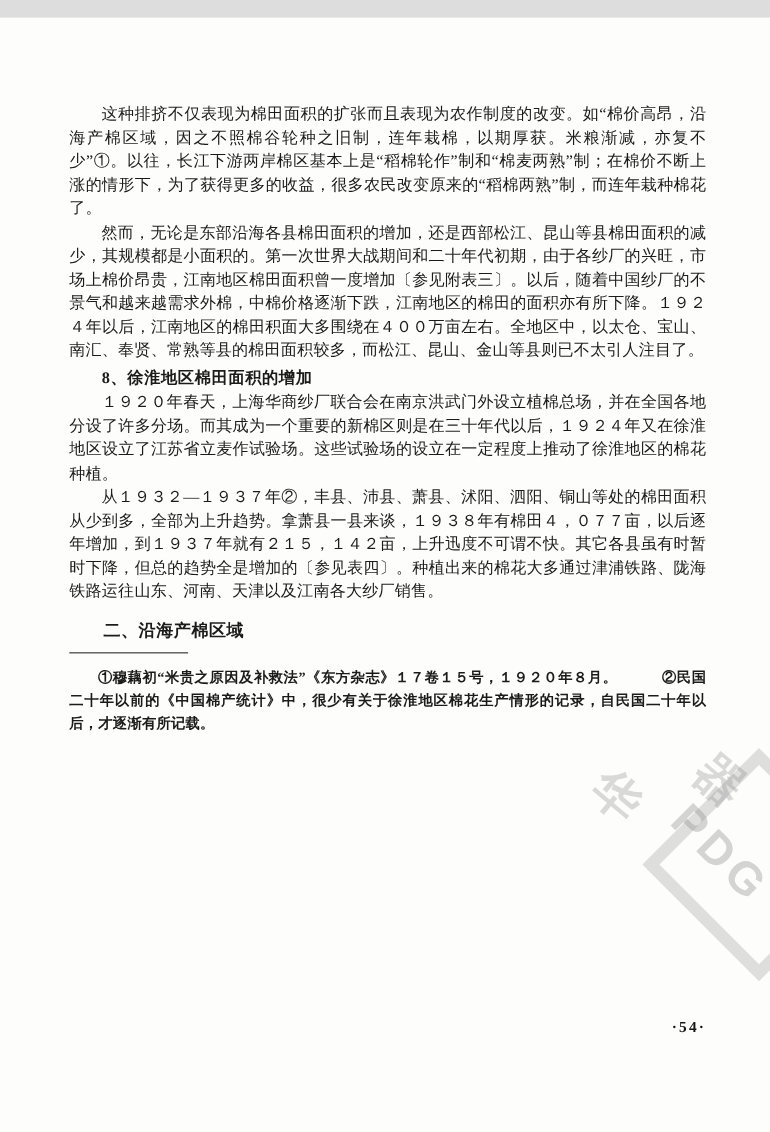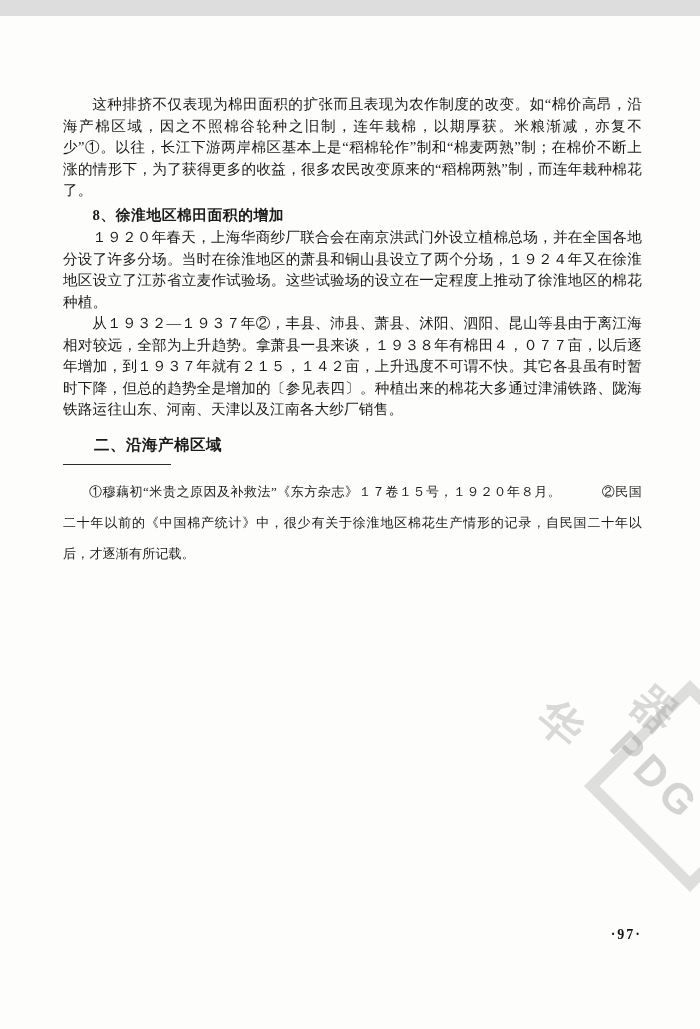--- a/index.html
+++ b/index.html
@@ -46,24 +46,25 @@
   }
   .fn-rule {
     margin-top: 9px;
     width: 108px;
     height: 0;
     border-top: 1.5px solid #2b2b2b;
   }
   .footnote {
     margin: 11px 0 0 0;
     font-size: 13px;
-    line-height: 31px;
+    line-height: 21px;
     text-align: justify;
     text-indent: 2em;
     letter-spacing: 0.2px;
+    font-weight: bold;
   }
   .page-number {
     position: absolute;
     right: 58px;
     bottom: 102px;
     font-size: 14px;
     font-weight: 700;
     letter-spacing: 2px;
     color: #161616;
   }
@@ -107,35 +108,36 @@
   .wm-glyph.g1 { left: 118px; top: 28px; }
   .wm-glyph.g2 { left: 212px; top: 14px; }
 </style>
 </head>
 <body>
 
 <div class="page">
 
   <main class="text-block">
     <p class="para">这种排挤不仅表现为棉田面积的扩张而且表现为农作制度的改变。如“棉价高昂，沿海产棉区域，因之不照棉谷轮种之旧制，连年栽棉，以期厚获。米粮渐减，亦复不少”①。以往，长江下游两岸棉区基本上是“稻棉轮作”制和“棉麦两熟”制；在棉价不断上涨的情形下，为了获得更多的收益，很多农民改变原来的“稻棉两熟”制，而连年栽种棉花了。</p>
+    <p class="para">然而，无论是东部沿海各县棉田面积的增加，还是西部松江、昆山等县棉田面积的减少，其规模都是小面积的。第一次世界大战期间和二十年代初期，由于各纱厂的兴旺，市场上棉价昂贵，江南地区棉田面积曾一度增加〔参见附表三〕。以后，随着中国纱厂的不景气和越来越需求外棉，中棉价格逐渐下跌，江南地区的棉田的面积亦有所下降。１９２４年以后，江南地区的棉田积面大多围绕在４００万亩左右。全地区中，以太仓、宝山、南汇、奉贤、常熟等县的棉田面积较多，而松江、昆山、金山等县则已不太引人注目了。</p>
 
     <h3 class="subhead">8、徐淮地区棉田面积的增加</h3>
 
-    <p class="para">１９２０年春天，上海华商纱厂联合会在南京洪武门外设立植棉总场，并在全国各地分设了许多分场。当时在徐淮地区的萧县和铜山县设立了两个分场，１９２４年又在徐淮地区设立了江苏省立麦作试验场。这些试验场的设立在一定程度上推动了徐淮地区的棉花种植。</p>
-    <p class="para">从１９３２—１９３７年②，丰县、沛县、萧县、沭阳、泗阳、昆山等县由于离江海相对较远，全部为上升趋势。拿萧县一县来谈，１９３８年有棉田４，０７７亩，以后逐年增加，到１９３７年就有２１５，１４２亩，上升迅度不可谓不快。其它各县虽有时暂时下降，但总的趋势全是增加的〔参见表四〕。种植出来的棉花大多通过津浦铁路、陇海铁路运往山东、河南、天津以及江南各大纱厂销售。</p>
+    <p class="para">１９２０年春天，上海华商纱厂联合会在南京洪武门外设立植棉总场，并在全国各地分设了许多分场。而其成为一个重要的新棉区则是在三十年代以后，１９２４年又在徐淮地区设立了江苏省立麦作试验场。这些试验场的设立在一定程度上推动了徐淮地区的棉花种植。</p>
+    <p class="para">从１９３２—１９３７年②，丰县、沛县、萧县、沭阳、泗阳、铜山等处的棉田面积从少到多，全部为上升趋势。拿萧县一县来谈，１９３８年有棉田４，０７７亩，以后逐年增加，到１９３７年就有２１５，１４２亩，上升迅度不可谓不快。其它各县虽有时暂时下降，但总的趋势全是增加的〔参见表四〕。种植出来的棉花大多通过津浦铁路、陇海铁路运往山东、河南、天津以及江南各大纱厂销售。</p>
 
     <h2 class="head">二、沿海产棉区域</h2>
 
 
     <div class="fn-rule"></div>
     <p class="footnote">①穆藕初“米贵之原因及补救法”《东方杂志》１７卷１５号，１９２０年８月。　　　②民国二十年以前的《中国棉产统计》中，很少有关于徐淮地区棉花生产情形的记录，自民国二十年以后，才逐渐有所记载。</p>
   </main>
 
   <div class="watermark">
     <div class="wm-diamond"></div>
     <span class="wm-glyph g1">华</span>
     <span class="wm-glyph g2">器</span>
     <span class="wm-pdg">PDG</span>
   </div>
 
-  <div class="page-number">·97·</div>
+  <div class="page-number">·54·</div>
 
 </div>
 
 </body></html>

